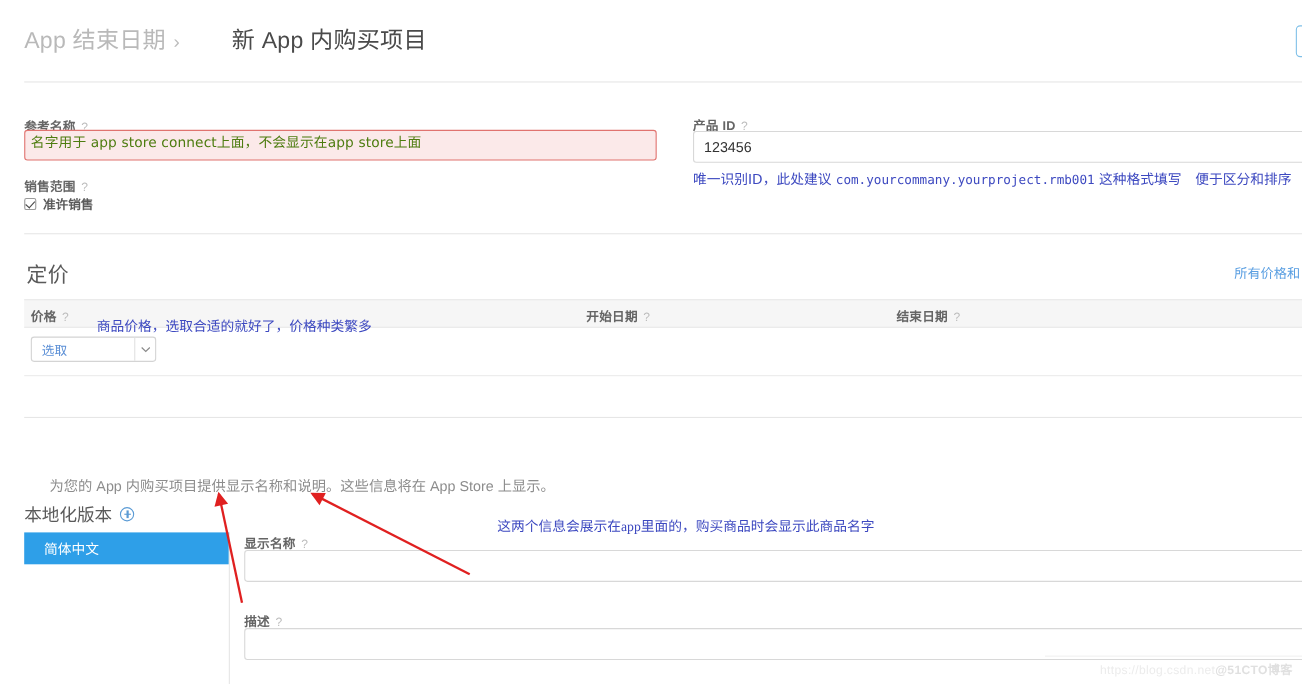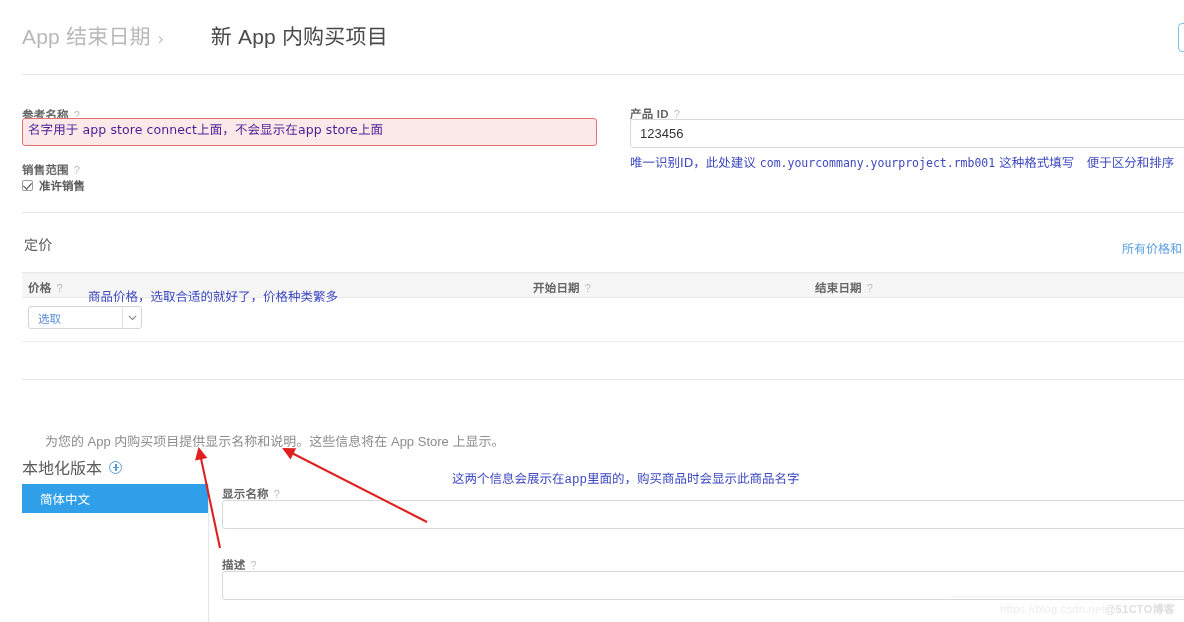--- a/index.html
+++ b/index.html
@@ -51,21 +51,21 @@
   }
 
   
   .ref-label { position: absolute; left: 22px; top: 106px; }
   .ref-input {
     position: absolute; left: 22px; top: 118px; width: 575px; height: 28px;
     background: #fbe9e9; border: 1px solid #e0736f; border-radius: 3px;
   }
   .ann-ref {
     position: absolute; left: 28px; top: 120px; width: 560px;
-    color: #4c1d95; font-size: 12.5px; line-height: 20px;
+    color: #4d7c0f; font-size: 12.5px; line-height: 20px;
     font-family: "DejaVu Sans", sans-serif; letter-spacing: .1px;
   }
 
   
   .sale-label { position: absolute; left: 22px; top: 161px; }
   .sale-check-row { position: absolute; left: 22px; top: 177px; display: flex; align-items: center; }
   .cbox {
     width: 11px; height: 11px; border: 1px solid #9b9b9b; border-radius: 2px;
     background: #fff; position: relative; flex: none;
   }
@@ -85,21 +85,21 @@
     position: absolute; left: 630px; top: 152px; white-space: nowrap;
     color: #3d49c0; font-size: 12.5px; font-family: "DejaVu Sans", sans-serif;
   }
   .ann-pid .mono { font-family: "DejaVu Sans Mono", monospace; font-size: 11.5px; }
 
   .rule-1 { position: absolute; left: 22px; top: 212px; width: 1162px; height: 1px; background: #e6e6e6; }
 
   
   .sec-title-pricing {
     position: absolute; left: 24px; top: 234px;
-    font-size: 14px; font-weight: 300; color: #5a5a5a; letter-spacing: .3px;
+    font-size: 19px; font-weight: 300; color: #5a5a5a; letter-spacing: .3px;
   }
   .all-prices-link {
     position: absolute; left: 1122px; top: 239px; white-space: nowrap;
     font-size: 12px; color: #5a9fe2;
   }
 
   .price-table-head {
     position: absolute; left: 22px; top: 272px; width: 1162px; height: 26px;
     background: #f6f6f6; border-top: 1px solid #e8e8e8; border-bottom: 1px solid #e8e8e8;
   }
@@ -159,21 +159,21 @@
     background: #2e9fe8; color: #ffffff; font-size: 12.5px;
     display: flex; align-items: center; padding-left: 18px;
   }
   .loc-divider {
     position: absolute; left: 208px; top: 484px; width: 1px; height: 138px;
     background: #e6e6e6;
   }
 
   .ann-appstore {
     position: absolute; left: 452px; top: 468px; white-space: nowrap;
-    color: #3d49c0; font-size: 12.5px; font-family: Liberation Mono, monospace;
+    color: #3d49c0; font-size: 12.5px; font-family: Liberation Serif, serif;
   }
 
   .disp-label { position: absolute; left: 222px; top: 485px; }
   .disp-input { position: absolute; left: 222px; top: 500px; width: 990px; height: 29px; }
   .desc-label { position: absolute; left: 222px; top: 556px; }
   .desc-input { position: absolute; left: 222px; top: 571px; width: 990px; height: 29px; }
 
   
   .arrows { position: absolute; left: 0; top: 0; width: 1184px; height: 622px; pointer-events: none; }
 

